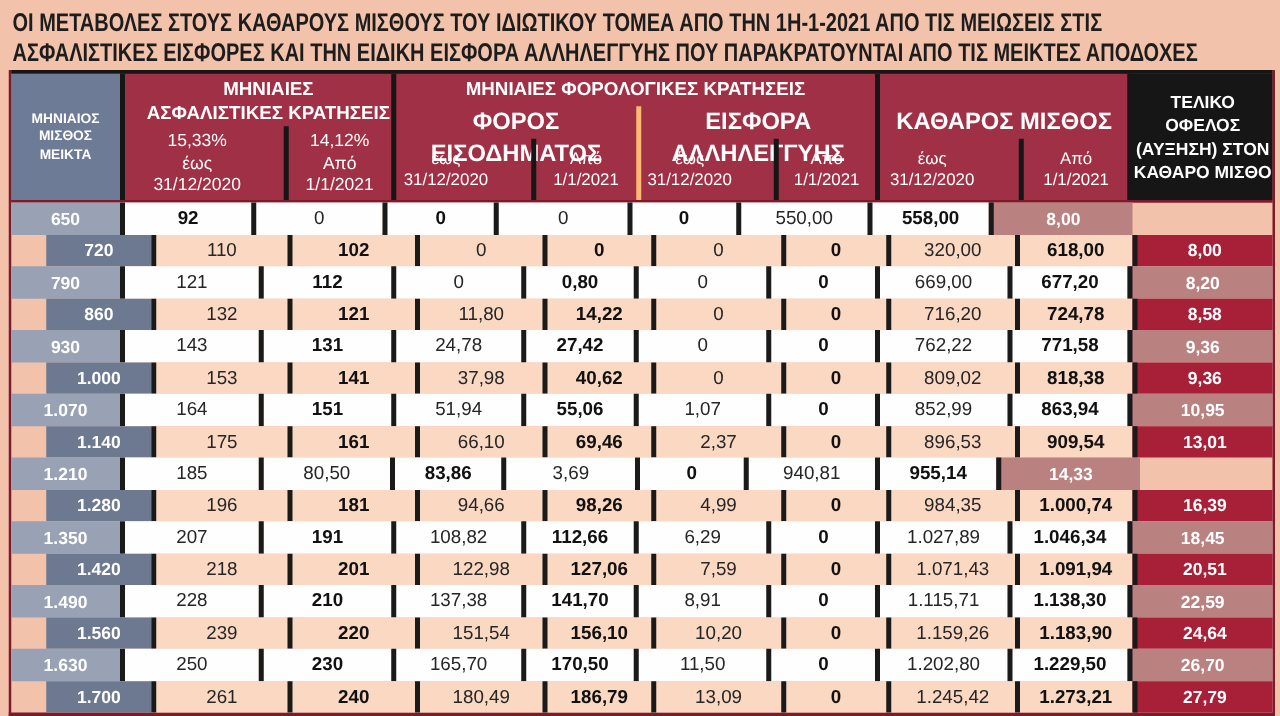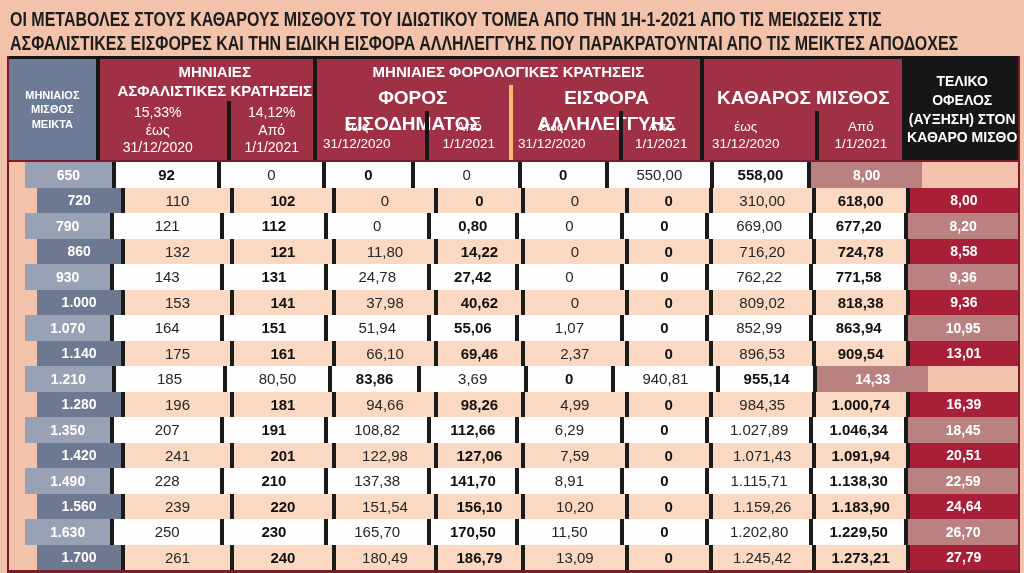--- a/index.html
+++ b/index.html
@@ -70,21 +70,21 @@
     font-size:15px; color:#262626;
   }
   .cell + .cell { border-left:4px solid #1a1a1a; }
   .cell.b { font-weight:700; color:#111; }
   .c0{width:8.6%} .c1{width:11.05%} .c2{width:10.45%} .c3{width:10.35%}
   .c4{width:8.9%} .c5{width:10.55%} .c6{width:8.6%} .c7{width:10.45%}
   .c8{width:9.6%} .c9{width:11.45%}
   .row.light .cell { background:#fefefe; }
   .row.dark  .cell { background: var(--row-peach, #fad8c2); }
   .row .c0, .row .c9 { color:#fff; font-weight:700; font-size:14px; }
-  .row.light .c0 { background: var(--slate-light, #99a2b4); margin-left: 16px; }
+  .row.light .c0 { background: var(--slate-light, #99a2b4); }
   .row.dark  .c0 { background: var(--slate-dark, #6d7991); margin-left: 28px; }
   .row.light .c9 { background: var(--benefit-light, #b98280); }
   .row.dark  .c9 { background: var(--benefit-dark, #a72038); }
 </style>
 </head>
 <body>
 
 <div class="page">
   <header class="title">
     <div class="title-line"><span class="tspan">ΟΙ ΜΕΤΑΒΟΛΕΣ ΣΤΟΥΣ ΚΑΘΑΡΟΥΣ ΜΙΣΘΟΥΣ ΤΟΥ ΙΔΙΩΤΙΚΟΥ ΤΟΜΕΑ ΑΠΟ ΤΗΝ 1Η-1-2021 ΑΠΟ ΤΙΣ ΜΕΙΩΣΕΙΣ ΣΤΙΣ</span></div>
@@ -163,21 +163,21 @@
     <div class="cell c9">8,00</div>
   </div>
         <div class="row dark">
     <div class="cell c0">720</div>
     <div class="cell c1">110</div>
     <div class="cell c2 b">102</div>
     <div class="cell c3">0</div>
     <div class="cell c4 b">0</div>
     <div class="cell c5">0</div>
     <div class="cell c6 b">0</div>
-    <div class="cell c7">310,00</div>
+    <div class="cell c7">320,00</div>
     <div class="cell c8 b">618,00</div>
     <div class="cell c9">8,00</div>
   </div>
         <div class="row light">
     <div class="cell c0">790</div>
     <div class="cell c1">121</div>
     <div class="cell c2 b">112</div>
     <div class="cell c3">0</div>
     <div class="cell c4 b">0,80</div>
     <div class="cell c5">0</div>
@@ -276,21 +276,21 @@
     <div class="cell c3">108,82</div>
     <div class="cell c4 b">112,66</div>
     <div class="cell c5">6,29</div>
     <div class="cell c6 b">0</div>
     <div class="cell c7">1.027,89</div>
     <div class="cell c8 b">1.046,34</div>
     <div class="cell c9">18,45</div>
   </div>
         <div class="row dark">
     <div class="cell c0">1.420</div>
-    <div class="cell c1">241</div>
+    <div class="cell c1">218</div>
     <div class="cell c2 b">201</div>
     <div class="cell c3">122,98</div>
     <div class="cell c4 b">127,06</div>
     <div class="cell c5">7,59</div>
     <div class="cell c6 b">0</div>
     <div class="cell c7">1.071,43</div>
     <div class="cell c8 b">1.091,94</div>
     <div class="cell c9">20,51</div>
   </div>
         <div class="row light">

